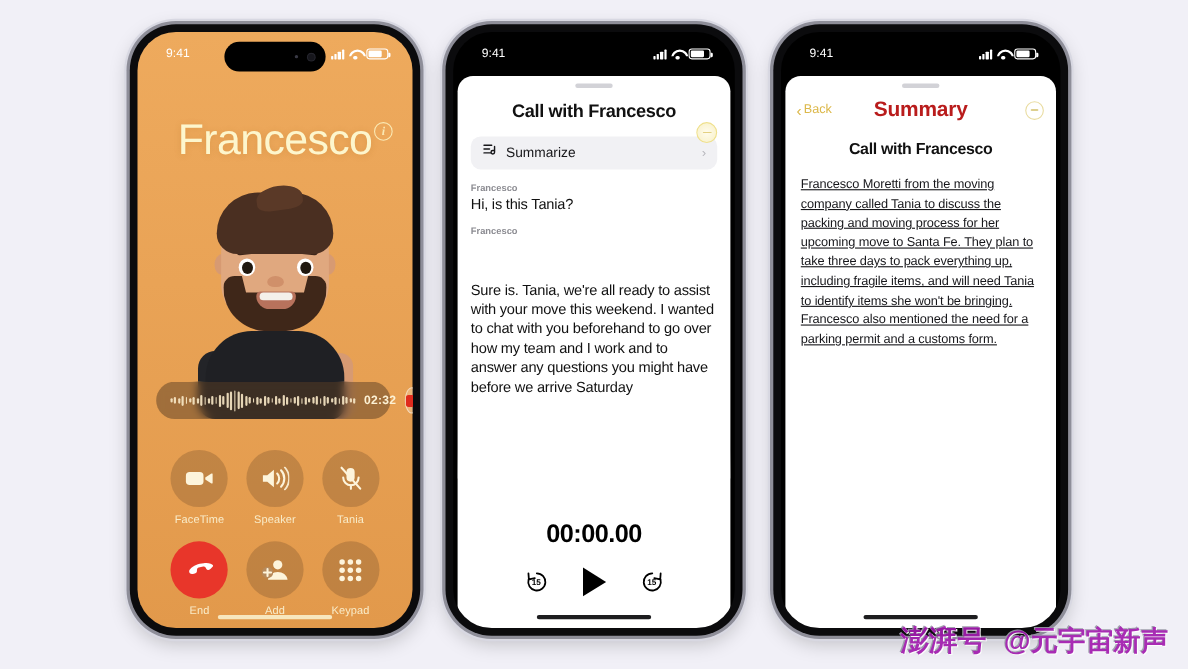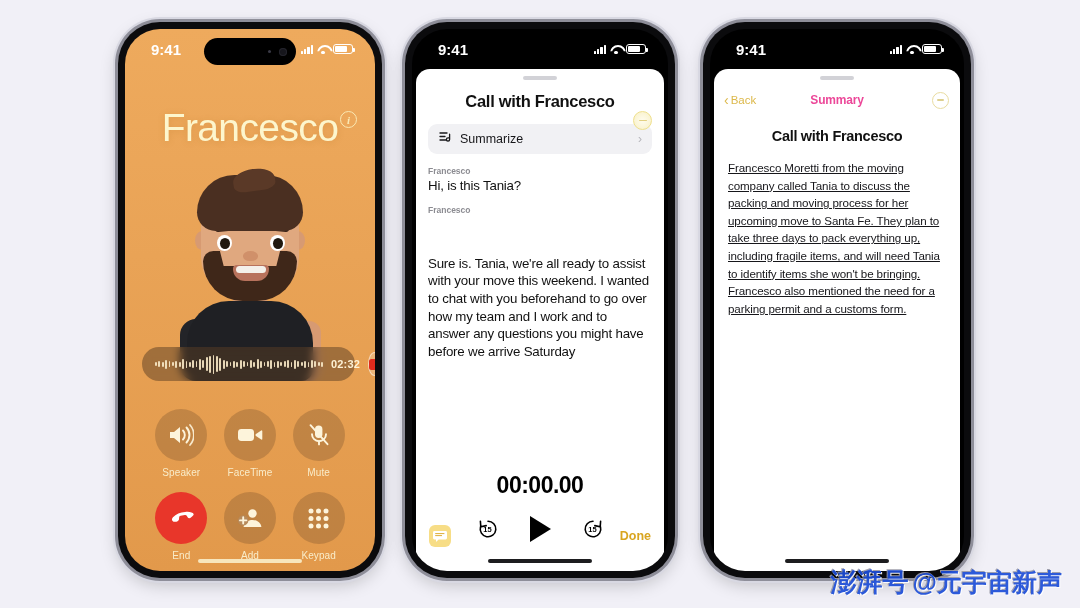--- a/index.html
+++ b/index.html
@@ -16,21 +16,21 @@
            box-shadow: 0 0 0 3px #8e8e99, 0 0 0 5px #d8d8e2, 0 6px 18px rgba(0,0,0,.22); }
   .screen { position: absolute; inset: 7px; border-radius: 35px; overflow: hidden; }
 
   #phone1 { left: 118px; top: 22px;  width: 264px; height: 556px; }
   #phone2 { left: 405px; top: 22px;  width: 270px; height: 556px; }
   #phone3 { left: 703px; top: 22px;  width: 268px; height: 556px; }
 
   
   .statusbar { position: absolute; top: 0; left: 0; right: 0; height: 34px;
                display: flex; align-items: center; justify-content: space-between;
-               padding: 6px 22px 0 26px; font-size: 15px; font-weight: bold; z-index: 7; }
+               padding: 6px 22px 0 26px; font-size: 11px; font-weight: normal; z-index: 7; }
   .sb-light { color: #fff; }
   .sb-right { display: flex; align-items: center; gap: 4px; }
   .sig { display: flex; align-items: flex-end; gap: 1.2px; height: 9px; }
   .sig i { display:block; width: 2.2px; background: currentColor; border-radius: .6px; }
   .sig i:nth-child(1){height:3px}.sig i:nth-child(2){height:5px}
   .sig i:nth-child(3){height:7px}.sig i:nth-child(4){height:9px}
   .wifi { width: 12px; height: 9px; position: relative; }
   .wifi::before { content:""; position:absolute; left:0; top:0; width:12px; height:12px;
      border:2.2px solid currentColor; border-radius:50%;
      clip-path: polygon(0 0,100% 0,100% 42%,0 42%); }
@@ -169,32 +169,32 @@
 
   
   #screen3 { background:#000; }
   .sheet3 { position:absolute; left:4px; right:4px; top: 40px; bottom:0;
      background:#fff; border-radius: 14px 14px 0 0; overflow:hidden; }
   .nav3 { position:relative; height: 28px; display:flex; align-items:center;
      justify-content:center; margin-top: 6px; }
   .back-btn { position:absolute; left: 10px; display:flex; align-items:center; gap:2px;
      color:#dcb84a; font-size: 11.5px; }
   .back-chev { font-size: 14px; line-height:1; }
-  .nav3-title { font-size: 12px; font-weight:bold; color:#ec4899; letter-spacing:-.2px; }
+  .nav3-title { font-size: 19px; font-weight:bold; color:#b91c1c; letter-spacing:-.2px; }
   .ai-orb3 { position:absolute; right: 11px; width: 17px; height:17px; border-radius:50%;
      border: 1.5px solid #e9dca0; display:flex; align-items:center; justify-content:center; }
   .ai-orb3::after { content:""; width:7px; height:1.4px; background:#ddcf8e; border-radius:1px; }
   .sum-title { text-align:center; font-size: 14.5px; font-weight:bold; color:#111;
      margin-top: 14px; letter-spacing:-.3px; }
   .sum-body { margin: 15px 14px 0; font-size: 11.6px; line-height: 1.52; color:#16161a;
      letter-spacing:-.1px;text-decoration:underline; }
 
   
   .watermark { position:absolute; right: 18px; bottom: 8px; display:flex; align-items:baseline;
-     gap: 4px; font-size: 26px; font-weight:bold; color:#1d4ed8;
+     gap: 16px; font-size: 26px; font-weight:bold; color:#a21caf;
      text-shadow: 1px 1px 0 #fff, -1px -1px 0 #9a9aa8; opacity:.92; }
   .wm2 { font-size: 25px; }
 </style>
 </head>
 <body>
 
 <div id="stage">
 
   <div class="phone" id="phone1">
     <div class="screen" id="screen1">
@@ -300,50 +300,50 @@
         <div class="wave-time">02:32</div>
         <div class="rec-btn">
             <i></i>
           </div>
       </div>
 
       <div class="call-grid">
 
         <div class="cbtn-wrap">
           <div class="cbtn">
+            <svg class="ic" width="26" height="18" viewBox="0 0 26 18" fill="#fdf4db">
+              <rect x="1" y="3" width="16" height="12" rx="3.4"></rect>
+              <path d="M18.6 8.2l5.6-3.7a.7.7 0 0 1 1.1.6v7.8a.7.7 0 0 1-1.1.6l-5.6-3.7z"></path>
+            </svg>
+          </div>
+          <div class="cbtn-label">FaceTime</div>
+        </div>
+
+        <div class="cbtn-wrap">
+          <div class="cbtn">
             <svg class="ic" width="26" height="22" viewBox="0 0 26 22" fill="#fdf4db">
               <path d="M2 8h4l6-5v16l-6-5H2z"></path>
               <path d="M15 6.5a6.5 6.5 0 0 1 0 9" stroke="#fdf4db" stroke-width="1.9" fill="none" stroke-linecap="round"></path>
               <path d="M18.5 3.5a11 11 0 0 1 0 15" stroke="#fdf4db" stroke-width="1.9" fill="none" stroke-linecap="round"></path>
               <path d="M22 1a15 15 0 0 1 0 20" stroke="#fdf4db" stroke-width="1.7" fill="none" stroke-linecap="round" opacity=".9"></path>
             </svg>
           </div>
           <div class="cbtn-label">Speaker</div>
-        </div>
-
-        <div class="cbtn-wrap">
-          <div class="cbtn">
-            <svg class="ic" width="26" height="18" viewBox="0 0 26 18" fill="#fdf4db">
-              <rect x="1" y="3" width="16" height="12" rx="3.4"></rect>
-              <path d="M18.6 8.2l5.6-3.7a.7.7 0 0 1 1.1.6v7.8a.7.7 0 0 1-1.1.6l-5.6-3.7z"></path>
-            </svg>
-          </div>
-          <div class="cbtn-label">FaceTime</div>
         </div>
 
         <div class="cbtn-wrap">
           <div class="cbtn">
             <svg class="ic" width="22" height="24" viewBox="0 0 22 24" fill="none" stroke="#fdf4db" stroke-width="1.9" stroke-linecap="round">
               <rect x="7" y="2.5" width="7.4" height="12.4" rx="3.7" fill="#fdf4db" stroke="none"></rect>
               <path d="M4 11.2a7 7 0 0 0 14 0"></path>
               <path d="M11 18.2v3.2"></path>
               <path d="M2.5 2.2l17 19"></path>
             </svg>
           </div>
-          <div class="cbtn-label">Mute</div>
+          <div class="cbtn-label">Tania</div>
         </div>
 
         <div class="cbtn-wrap">
           <div class="cbtn end">
             <svg class="ic" width="27" height="16" viewBox="0 0 27 16" fill="#fff" style="transform:rotate(133deg)">
               <path d="M5.6 1.3c1 0 2 .3 2.6.8.6.5.8 1.2.6 1.9l-.5 1.7c-.2.7.1 1.4.8 1.9l3.4 2.5c.7.5 1.6.5 2.2 0l1.4-1.1c.6-.5 1.5-.6 2.4-.3 1 .3 2 1 2.6 1.9.7 1 .8 2 .4 2.8-.4.8-1.4 1.3-2.7 1.3-4 0-8.7-2-12.1-5.3C3.4 6.9 1.8 3.4 2.3 1.9 2.6 1 3.9 1.3 5.6 1.3z"></path>
             </svg>
           </div>
           <div class="cbtn-label">End</div>
         </div>
@@ -444,29 +444,20 @@
             <div class="skip">
               <svg width="24" height="24" viewBox="0 0 24 24" fill="none" stroke="#000" stroke-width="1.6" stroke-linecap="round" style="transform:scaleX(-1)">
                 <path d="M12 4.2a7.8 7.8 0 1 1-7.5 5.7"></path>
                   <path d="M4.4 4.2l.4 5.6 5.4-1.2"></path>
               </svg>
               <span>15</span>
             </div>
           </div>
         </div>
 
-        <div class="sheet-foot">
-          <div class="tr-icon">
-            <svg width="14" height="11" viewBox="0 0 14 11" fill="#fff">
-              <path d="M1.4 0h11.2A1.4 1.4 0 0 1 14 1.4v5.6a1.4 1.4 0 0 1-1.4 1.4H5.6L3 11V8.4H1.4A1.4 1.4 0 0 1 0 7V1.4A1.4 1.4 0 0 1 1.4 0z"></path>
-              <path d="M2.6 2.6h8.4M2.6 4.6h6" stroke="#d9a520" stroke-width=".9" stroke-linecap="round"></path>
-            </svg>
-          </div>
-          <div class="done-btn">Done</div>
-        </div>
 
         <div class="home-ind" style="background:#1d1d1f"></div>
       </div>
     </div>
   </div>
 
   <div class="phone" id="phone3">
     <div class="screen" id="screen3">
 
       <div class="statusbar sb-light">

